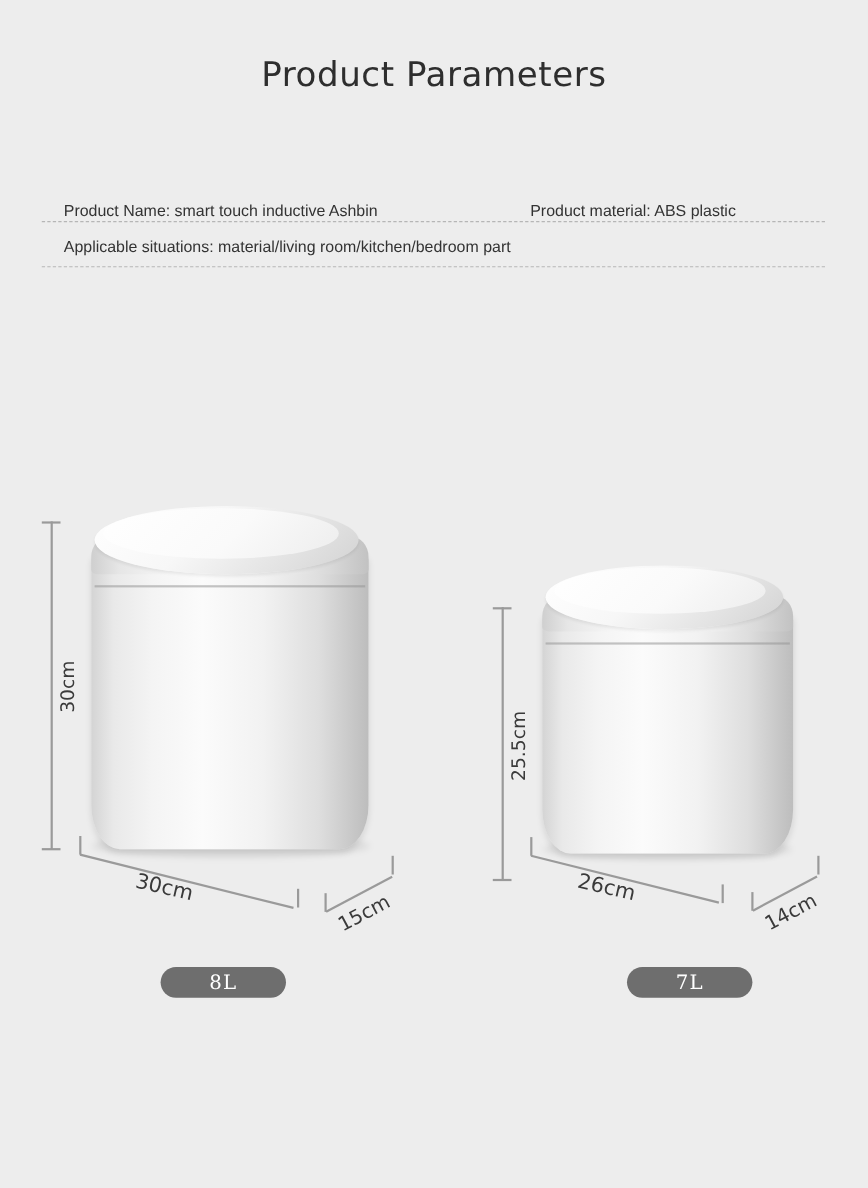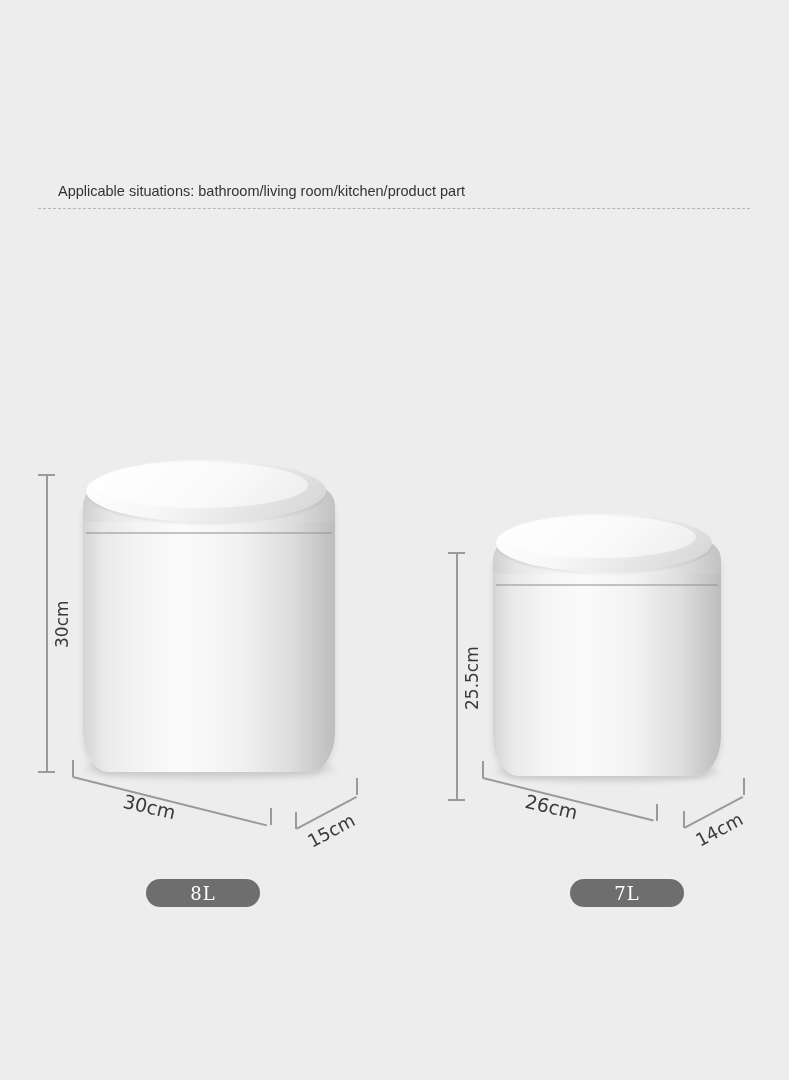--- a/index.html
+++ b/index.html
@@ -168,27 +168,32 @@
     letter-spacing: 1px;
   }
   .badge-a { left: 146px; top: 439px; }
   .badge-b { left: 570px; top: 439px; }
 </style>
 </head>
 <body>
 
 <div class="page">
 
+  <div class="title">Product Parameters</div>
 
   <div class="spec-table">
 
+    <div class="spec-row row1">
+      <div class="cell cell-a">Product Name: smart touch inductive Ashbin</div>
+      <div class="cell cell-b">Product material: ABS plastic</div>
+    </div>
 
 
     <div class="spec-row row3">
-      <div class="cell cell-a">Applicable situations: bathroom/living room/kitchen/product part</div>
+      <div class="cell cell-a">Applicable situations: material/living room/kitchen/bedroom part</div>
     </div>
 
 
   </div>
 
 
   <div class="products">
 
     <div class="bin-wrap bin-a">
       <div class="bin" style="width:262px;height:330px;">

